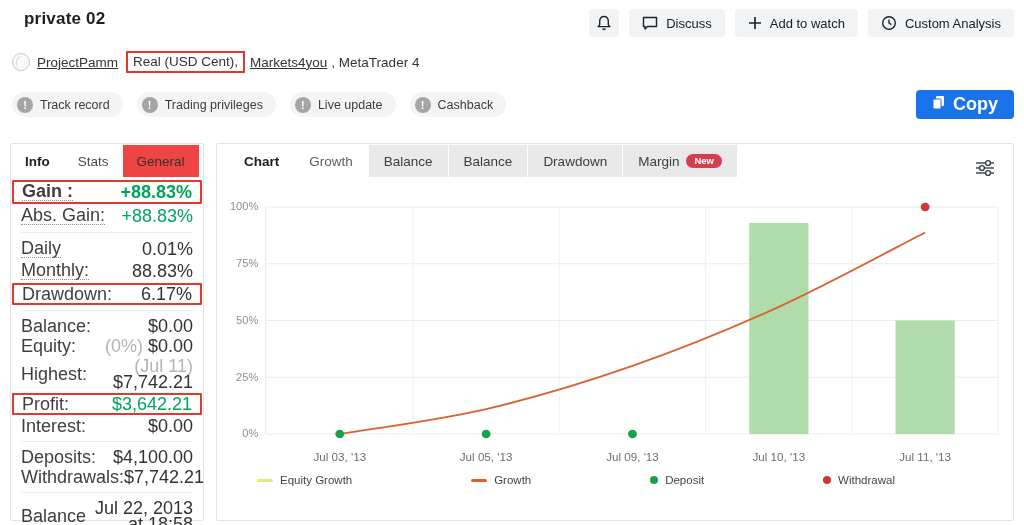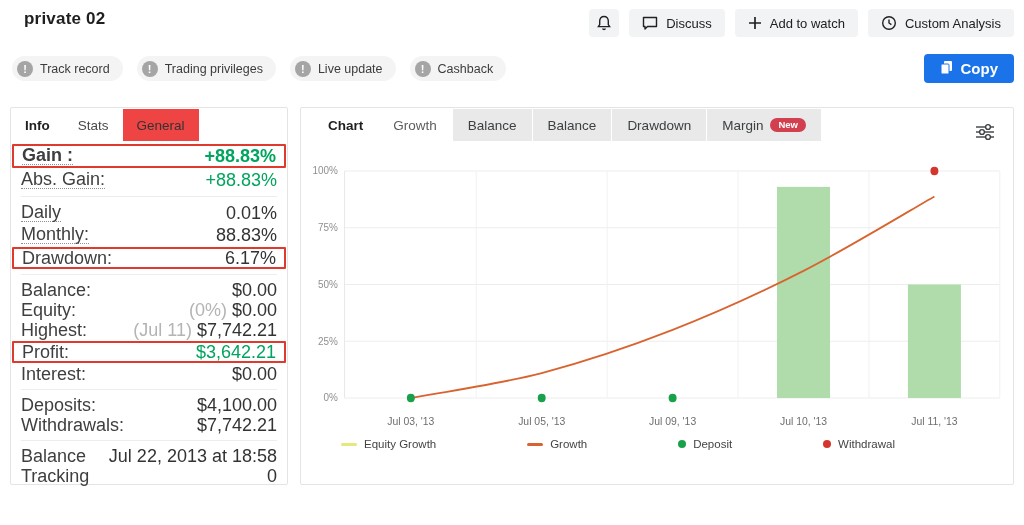--- a/index.html
+++ b/index.html
@@ -39,27 +39,27 @@
     display:flex; align-items:center; gap:7px; height:25px; padding:0 13px 0 5px;
     background:#f4f4f4; border-radius:13px; font-size:12.5px; color:#3c3c3c; white-space:nowrap;
   }
   .excl {
     width:16px; height:16px; border-radius:50%; background:#a5a5a5; color:#fff;
     font-size:11px; font-weight:bold; display:flex; align-items:center; justify-content:center; flex:0 0 auto;
   }
   .copy-btn {
     margin-left:auto; display:flex; align-items:center; gap:8px; height:29px; padding:0 16px;
     background:#1a73e8; color:#fff; border:none; border-radius:4px;
-    font-family:inherit; font-size:15px; font-weight:bold; cursor:pointer;
+    font-family:inherit; font-size:18px; font-weight:bold; cursor:pointer;
   }
 
   
   .main { display:flex; gap:12px; margin-top:24px; height:378px; }
   .panel { background:#fff; border:1px solid #e4e4e4; border-radius:2px; }
-  .info-panel { width:278px; height:378px; }
+  .info-panel { width:194px; height:378px; }
   .chart-panel { flex:1; height:378px; position:relative;padding-left:11px; }
 
   
   .itabs { display:flex; padding:1px 0 0 1px; font-size:13.5px; }
   .itab { padding:9px 14px 8px; color:#4a4a4a; cursor:pointer; }
   .itab.first { font-weight:bold; color:#222; padding-left:13px; }
   .itab.graybg { background:#ef4444; color:#333; }
   .rows { padding:2px 0 0 0; }
   .row { display:flex; justify-content:space-between; align-items:center; padding:2px 10px; font-size:18px; line-height:16px; }
   .row .lbl { color:#3f3f3f; }
@@ -127,20 +127,29 @@
             <svg width="16" height="16" viewBox="0 0 16 16">
               <circle cx="8" cy="8" r="6.3" fill="none" stroke="#202124" stroke-width="1.4"></circle>
               <path d="M8 4.5V8l2.4 1.6" fill="none" stroke="#202124" stroke-width="1.4"></path>
             </svg>
           </span>
         <span>Custom Analysis</span>
       </button>
     </div>
   </div>
 
+  <div class="sub-row">
+    <span class="acct-logo"></span>
+    <a class="lnk">ProjectPamm</a>
+    <span class="red-box">
+      <span>Real (USD Cent),</span>
+    </span>
+    <a class="lnk" style="margin-left:-3px;">Markets4you</a>
+    <span style="margin-left:-3px;">, MetaTrader 4</span>
+  </div>
 
   <div class="badges-row">
     <span class="pill">
       <span class="excl">!</span>
       <span>Track record</span>
     </span>
     <span class="pill">
       <span class="excl">!</span>
       <span>Trading privileges</span>
     </span>

